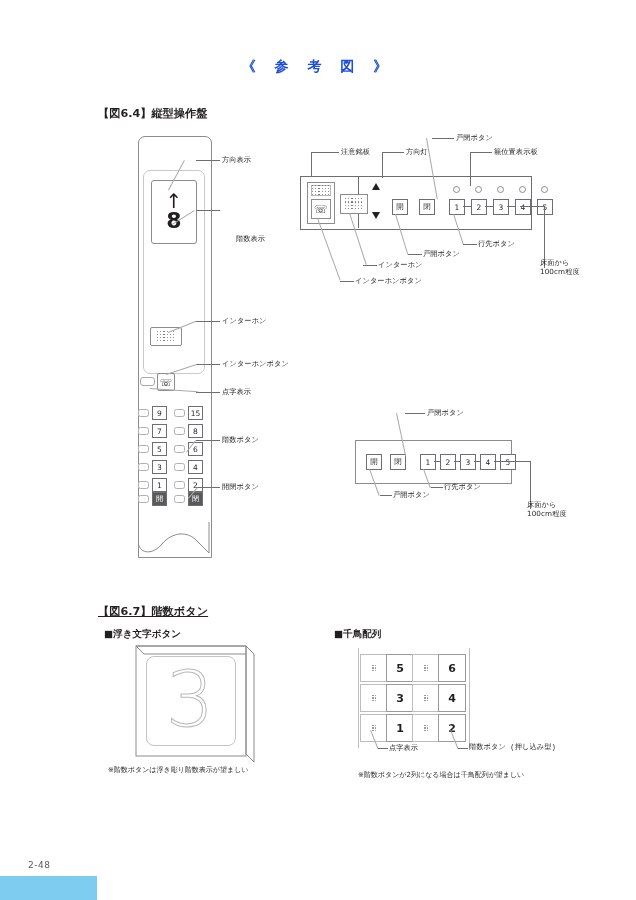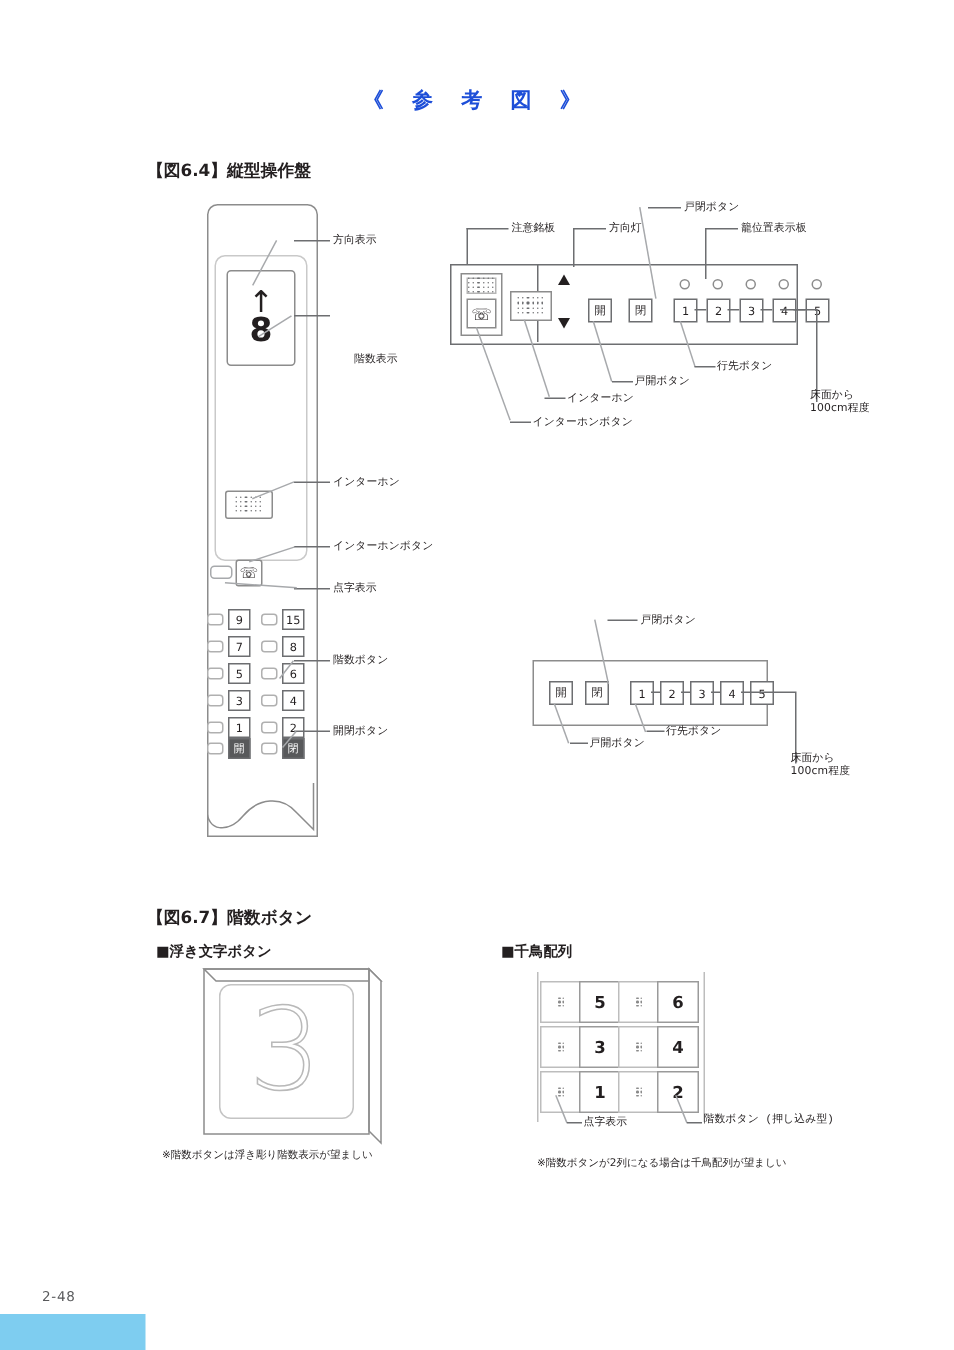--- a/index.html
+++ b/index.html
@@ -564,21 +564,21 @@
   <div class="lbl" style="position:absolute; left:427px; top:408px;">戸閉ボタン</div>
 
   <div class="dline" style="left:370px; top:469px; width:28px; transform: rotate(70deg);"></div>
   <div class="hline" style="left:380px; top:495px; width:12px;"></div>
   <div class="lbl" style="position:absolute; left:393px; top:490px;">戸開ボタン</div>
 
   <div class="dline" style="left:424px; top:469px; width:20px; transform: rotate(70deg);"></div>
   <div class="hline" style="left:431px; top:487px; width:12px;"></div>
   <div class="lbl" style="position:absolute; left:444px; top:482px;">行先ボタン</div>
 
-  <div class="fig-head" style="left:98px; top:604px;">【図6.7】階数ボタン</div>
+  <div class="fig-head" style="left:98px; top:604px;text-decoration:underline;">【図6.7】階数ボタン</div>
   <div class="sub-head" style="left:104px; top:628px;">■浮き文字ボタン</div>
   <div class="sub-head" style="left:334px; top:628px;">■千鳥配列</div>
 
   <div id="raised-top">
     <svg width="130" height="130" viewBox="0 0 130 130" style="position:absolute; left:128px; top:640px;">
       <polygon points="8,6 118,6 126,14 16,14" fill="#fff" stroke="#8c8c8c" stroke-width="1"></polygon>
       <polygon points="118,6 126,14 126,122 118,114" fill="#fff" stroke="#8c8c8c" stroke-width="1"></polygon>
       <rect x="8" y="6" width="110" height="110" fill="none" stroke="#8c8c8c" stroke-width="1"></rect>
     </svg>
   </div>

